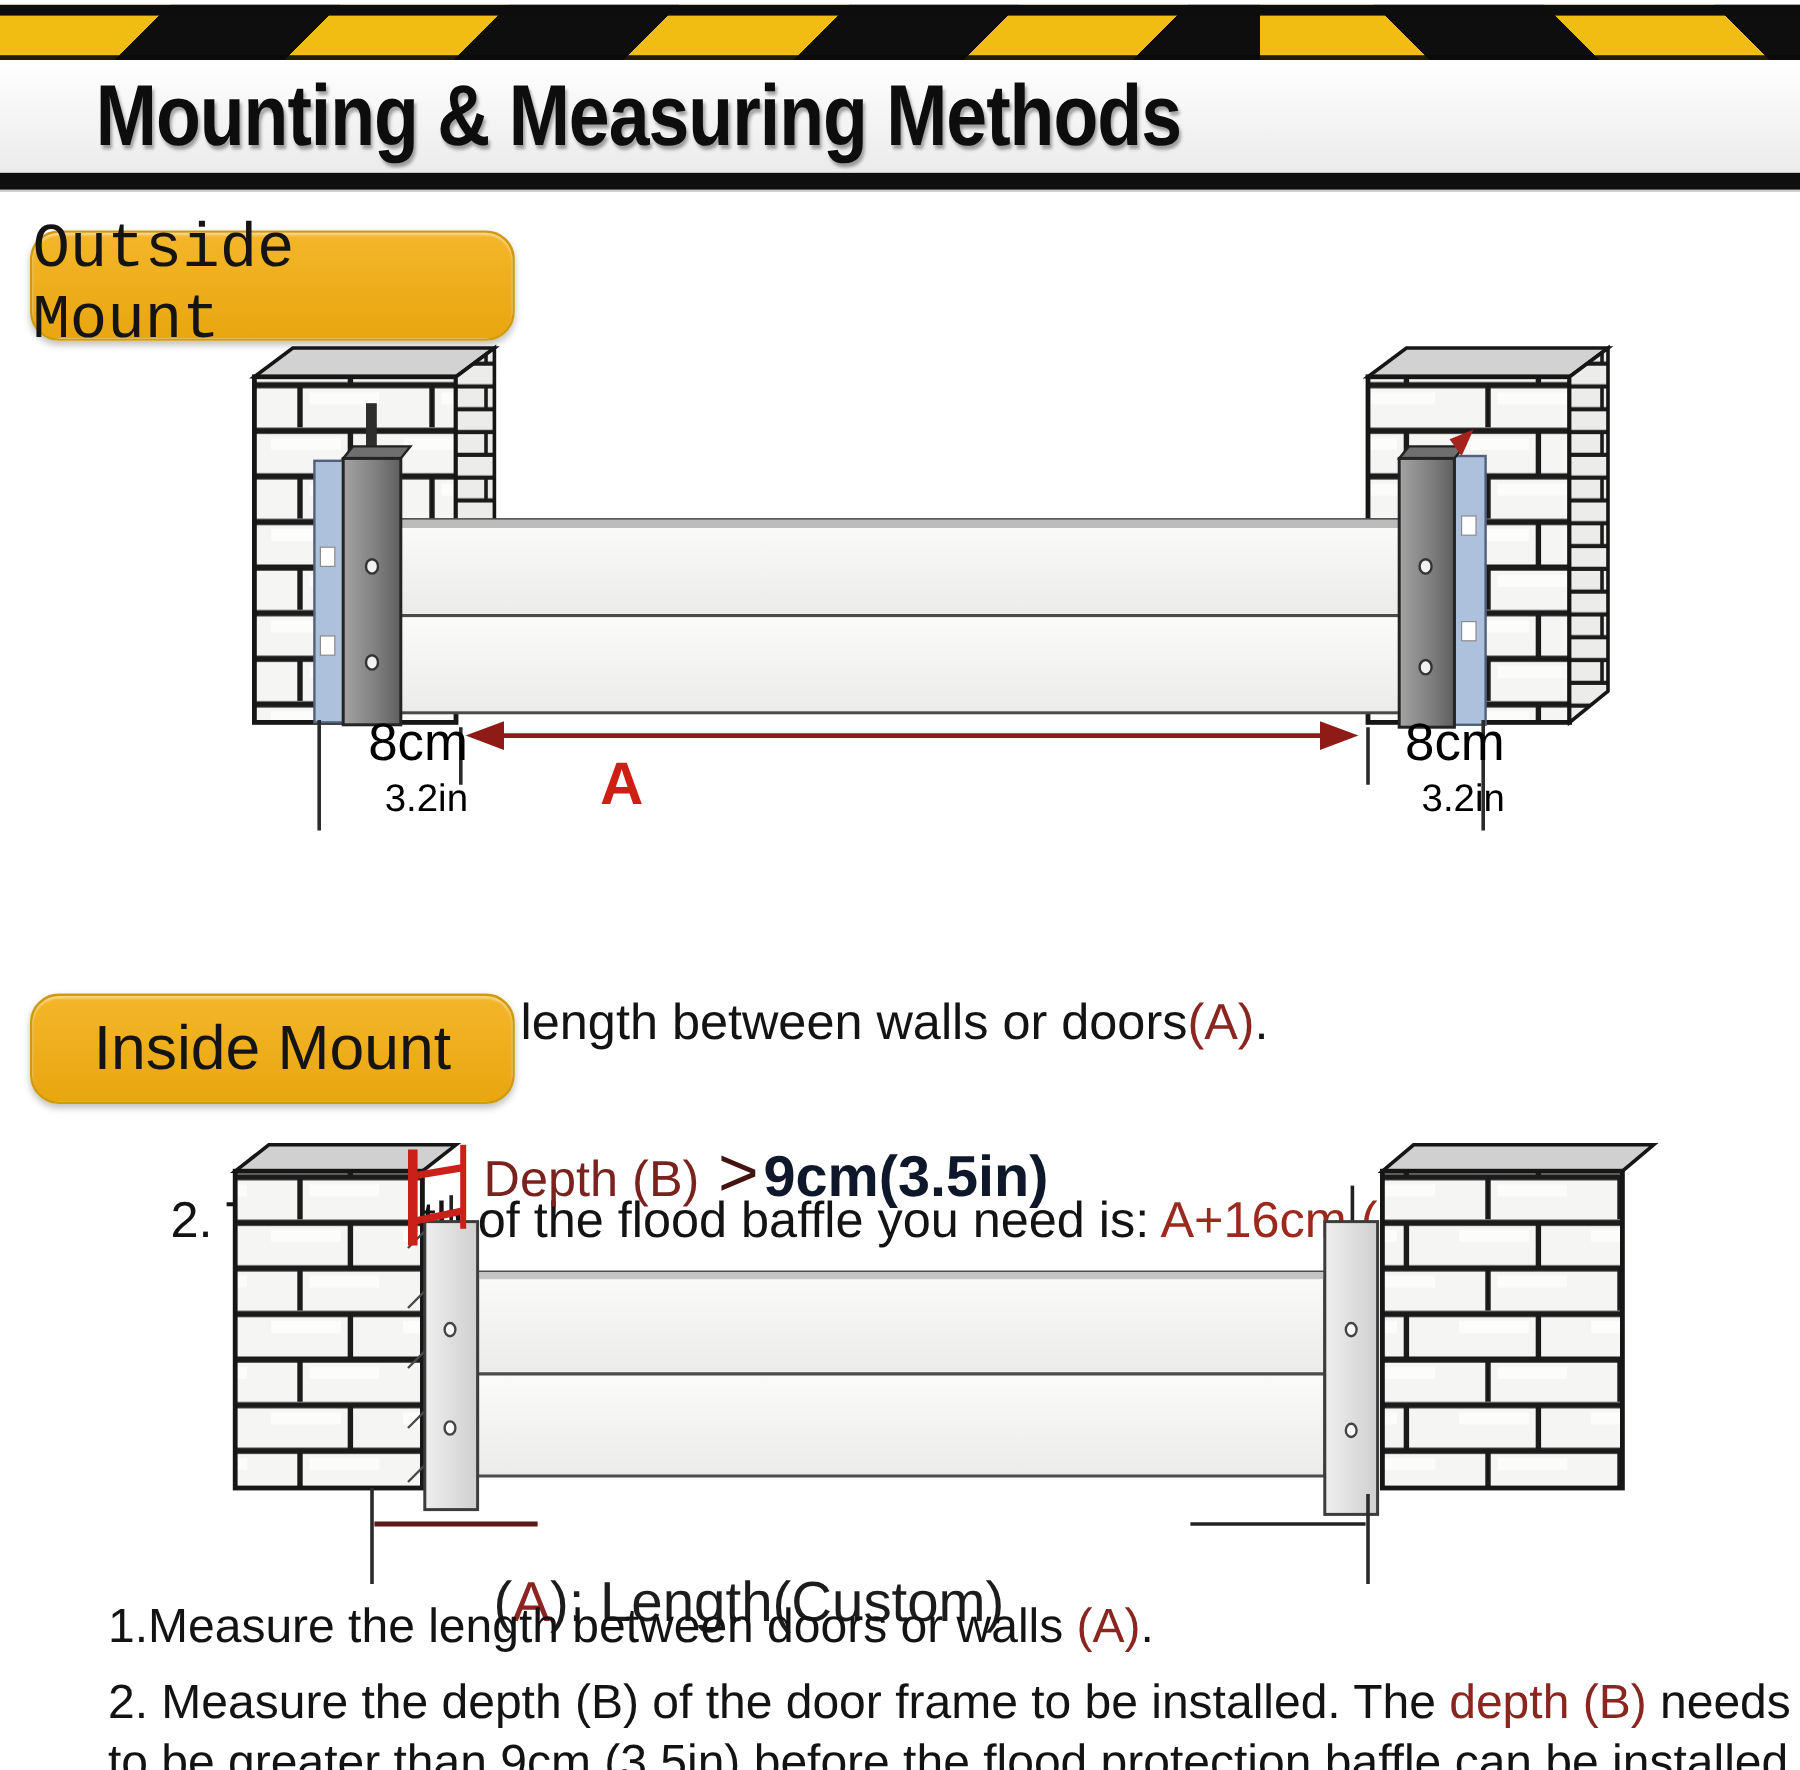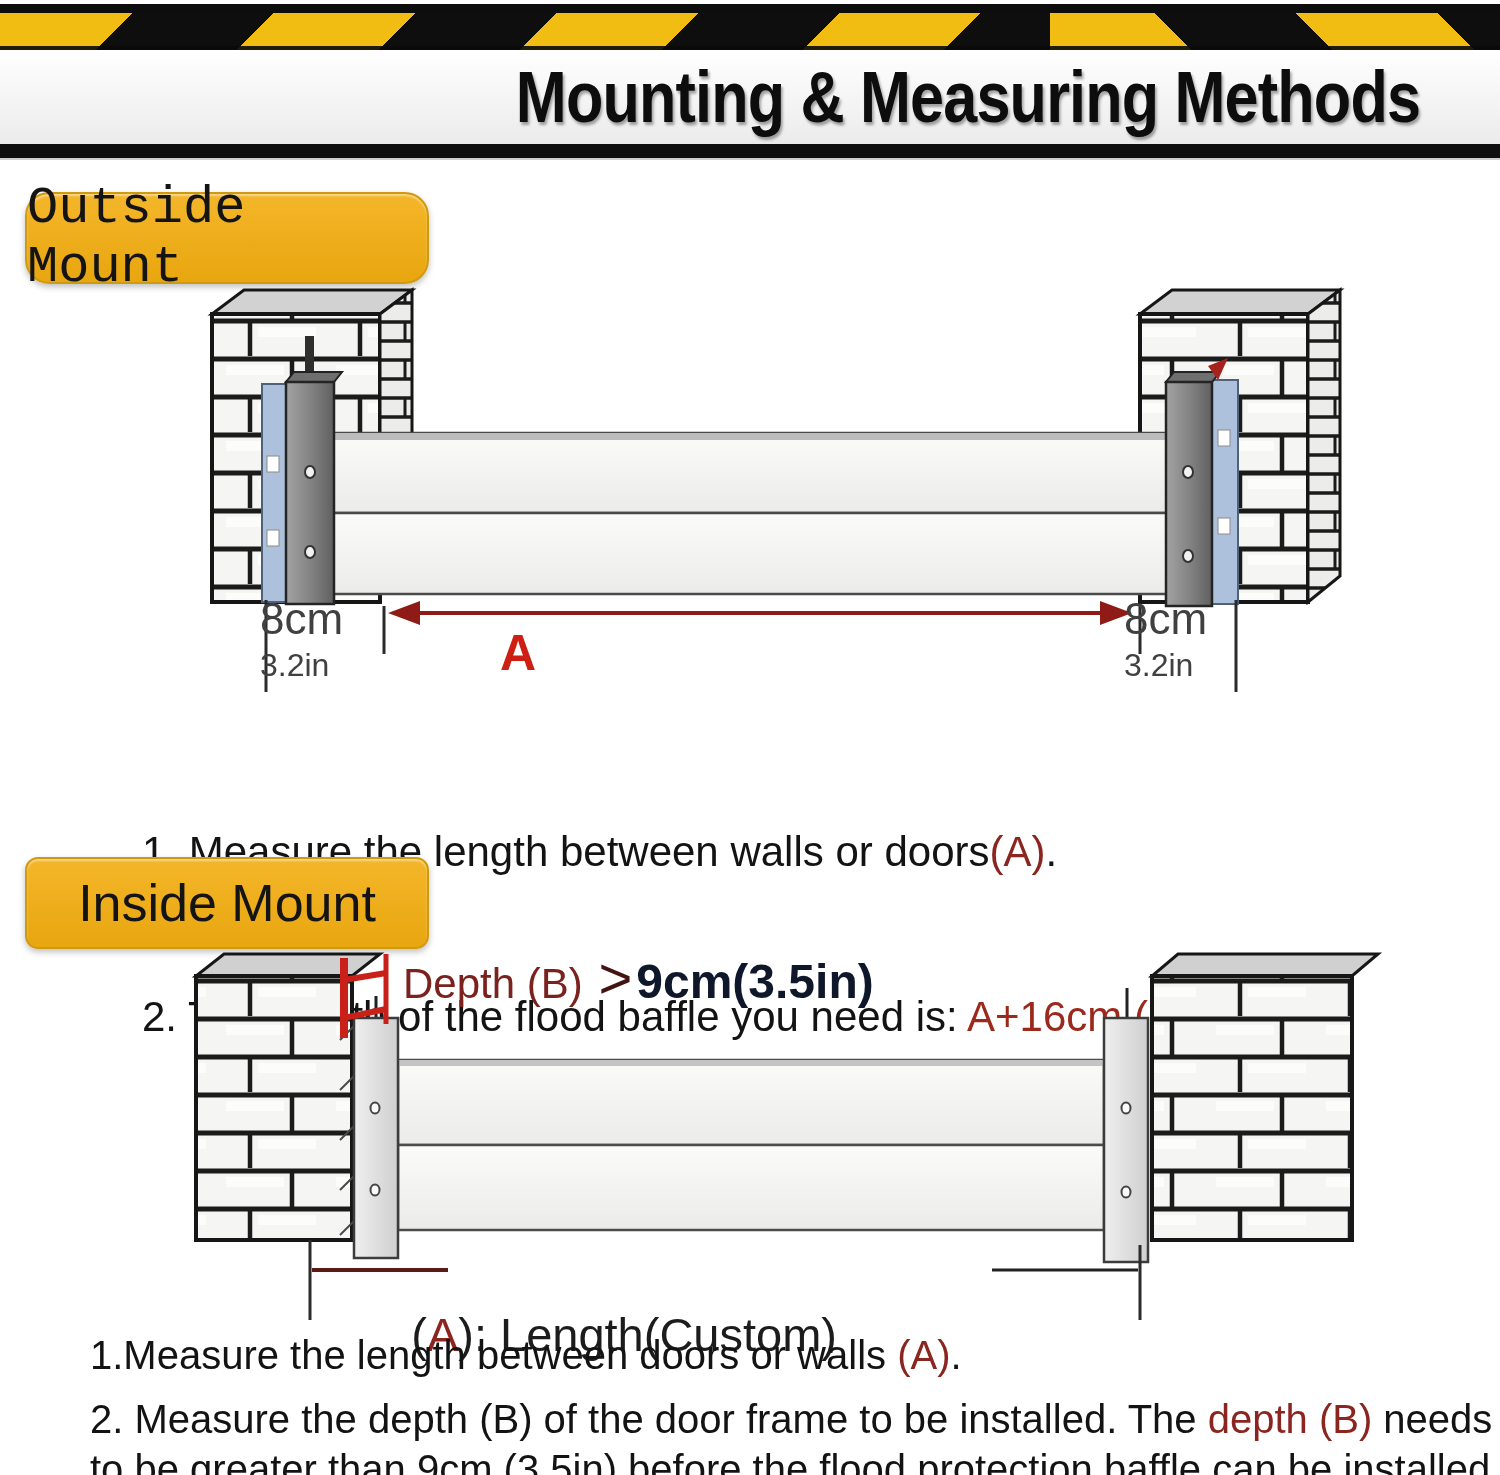--- a/index.html
+++ b/index.html
@@ -9,40 +9,40 @@
   }
   
   .hazard { position:absolute; left:0; top:4px; width:1500px; height:46px; }
   .hazard .seg-left  { position:absolute; left:0; top:0; width:1050px; height:46px;
      background:repeating-linear-gradient(135deg,#f2bd13 0 100px,#0e0e0e 100px 200px); }
   .hazard .seg-right { position:absolute; left:1050px; top:0; width:450px; height:46px;
      background:repeating-linear-gradient(45deg,#f2bd13 0 100px,#0e0e0e 100px 200px); }
   .hazard .edge-top    { position:absolute; left:0; top:0; width:100%; height:9px; background:#0d0d0d; }
   .hazard .edge-bottom { position:absolute; left:0; bottom:0; width:100%; height:4px; background:rgba(10,10,10,.9); }
   .titleband { position:absolute; left:0; top:50px; width:1500px; height:94px;
-     background:linear-gradient(#ffffff,#ebebeb); display:flex; align-items:center; justify-content:flex-end; }
+     background:linear-gradient(#ffffff,#ebebeb); display:flex; align-items:center; justify-content:flex-start; }
   .title { font-size:72px; font-weight:700; letter-spacing:-1px; color:#0d0d0d;
      transform:scaleX(.85); transform-origin:center; white-space:nowrap;
      text-shadow:2px 3px 3px rgba(0,0,0,.35), 0 -1px 0 #ffffff; }
   .blackbar { position:absolute; left:0; top:144px; width:1500px; height:14px; background:#0f0f0f;
      box-shadow:0 2px 0 #cfcfcf; }
   
   .badge { position:absolute; left:25px; width:400px; height:88px; border-radius:24px;
      background:linear-gradient(#f4b62a,#e8a60f); border:2px solid #d09a10;
      box-shadow:0 3px 6px rgba(0,0,0,.25), inset 0 2px 2px rgba(255,255,255,.45);
      display:flex; align-items:center; justify-content:center;
      font-size:52px; color:#141414; }
   .badge.outside { top:192px;font-family:Liberation Mono, monospace; }
-  .badge.inside  { top:857px;border-radius:13px; }
+  .badge.inside  { top:828px; }
   
   .diag { position:absolute; left:0; width:1500px; }
   .diag1 { top:280px; height:420px; }
   .diag2 { top:940px; height:400px; }
   
-  .dim { position:absolute; width:130px; text-align:left; font-size:44px; color:#404040; line-height:46px; }
+  .dim { position:absolute; width:130px; text-align:right; font-size:44px; color:#000000; line-height:46px; }
   .dim .inch { font-size:32px; }
   .dim-l { left:260px; top:596px; }
   .dim-r { left:1124px; top:596px; }
   .a-label { position:absolute; left:500px; top:624px; display:flex; align-items:baseline; white-space:pre; }
   .a-label .big-a { font-size:50px; font-weight:700; color:#ce1f14; }
   .a-label .rest  { font-size:42px; color:#1c1c1c; }
   .steps-out { position:absolute; left:142px; top:714px; font-size:42px; line-height:55px; color:#131313; white-space:pre; }
   .em { color:#8b2520; }
   .em2 { color:#9b2a1d; }
   .depth-label { position:absolute; left:403px; top:944px; display:flex; align-items:baseline; white-space:pre; }

